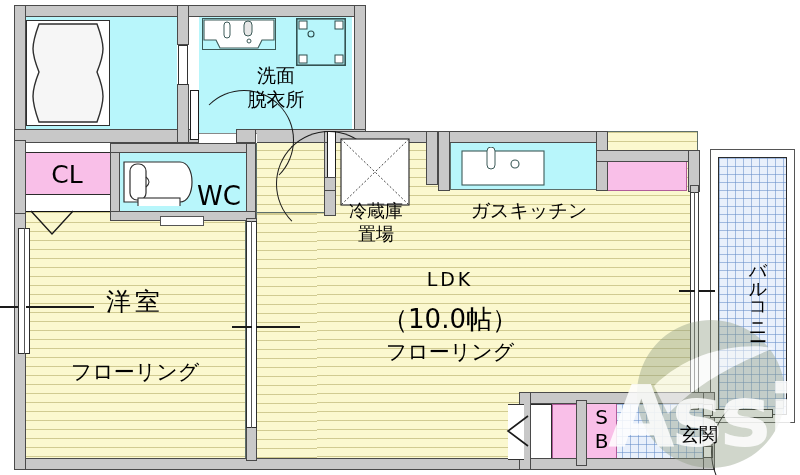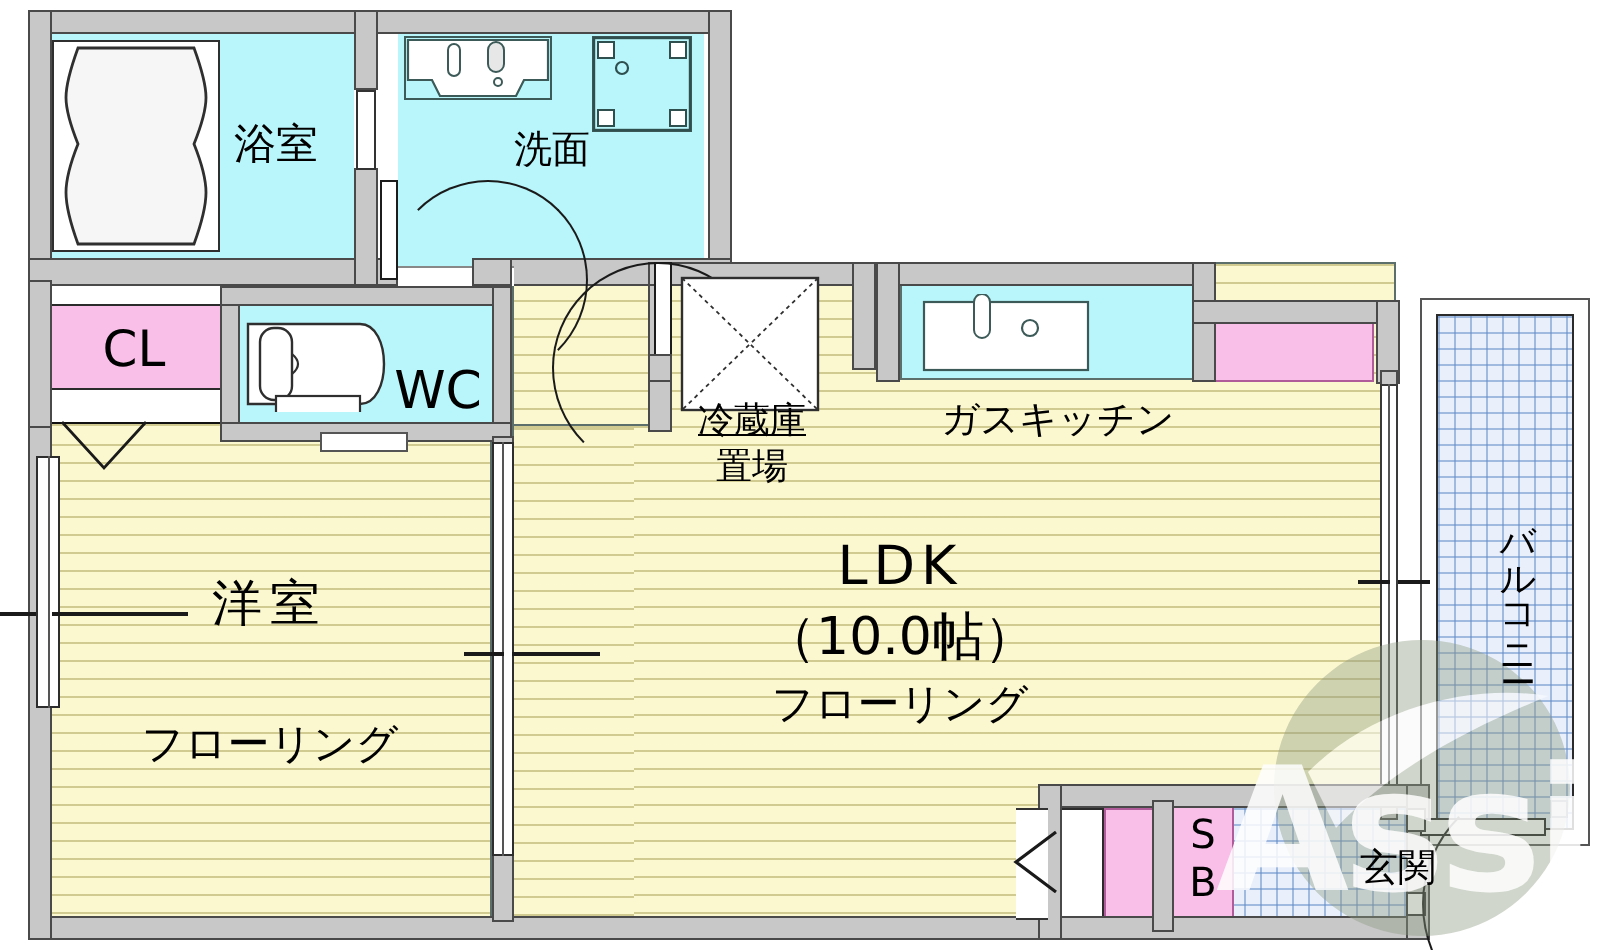--- a/index.html
+++ b/index.html
@@ -222,36 +222,36 @@
   <div class="tick" style="left:699px;top:290px;width:16px;height:1.6px;"></div>
 
   <svg id="wm-logo" class="abs" style="left:628px;top:318px;opacity:0.55;" width="166" height="150" viewBox="0 0 166 150">
     <path d="M83 2 A 74 74 0 1 1 82.9 2 Z" fill="#8d9b82" opacity="0.75"></path>
     <path d="M26 68 C 60 34, 110 24, 146 30 C 112 44, 70 64, 40 96 Z" fill="#ffffff" opacity="0.9"></path>
   </svg>
   <div id="wm">
     <div class="wmtext">Assist</div>
   </div>
 
-  <div class="label" style="left:94px;top:60px;width:88px;font-size:21px;">浴室</div>
 
   <div class="label" style="left:230px;top:64px;width:92px;font-size:19px;text-align:center;">洗面</div>
+  <div class="label" style="left:230px;top:88px;width:92px;font-size:19px;">脱衣所</div>
 
   <div class="label" style="left:192px;top:181px;width:54px;font-size:26px;">WC</div>
 
   <div class="label" style="left:34px;top:160px;width:66px;font-size:25px;">CL</div>
 
   <div class="label" style="left:64px;top:287px;width:142px;font-size:25px;letter-spacing:4px;">洋室</div>
   <div class="label" style="left:52px;top:360px;width:166px;font-size:21px;">フローリング</div>
 
-  <div class="label" style="left:350px;top:268px;width:200px;font-size:27px;letter-spacing:3px;">LDK</div>
+  <div class="label" style="left:350px;top:268px;width:200px;font-size:19px;letter-spacing:3px;">LDK</div>
   <div class="label" style="left:340px;top:304px;width:220px;font-size:26px;">（10.0帖）</div>
   <div class="label" style="left:344px;top:340px;width:212px;font-size:21px;">フローリング</div>
 
-  <div class="label" style="left:330px;top:200px;width:92px;font-size:18px;text-decoration:underline;">冷蔵庫</div>
+  <div class="label" style="left:330px;top:200px;width:92px;font-size:18px;">冷蔵庫</div>
   <div class="label" style="left:443px;top:199px;width:172px;font-size:19px;">ガスキッチン</div>
 
   <div class="label" style="left:330px;top:223px;width:92px;font-size:18px;">置場</div>
 
   <div class="label" style="left:735px;top:250px;width:34px;font-size:18px;writing-mode:vertical-rl;text-orientation:upright;">バルコニー</div>
 
   <div class="label" style="left:618px;top:423px;width:66px;font-size:19px;padding-left:48px;">玄関</div>
 
   <div class="label" style="left:586px;top:406px;width:31px;font-size:20px;">S</div>
   <div class="label" style="left:586px;top:430px;width:31px;font-size:20px;">B</div>

